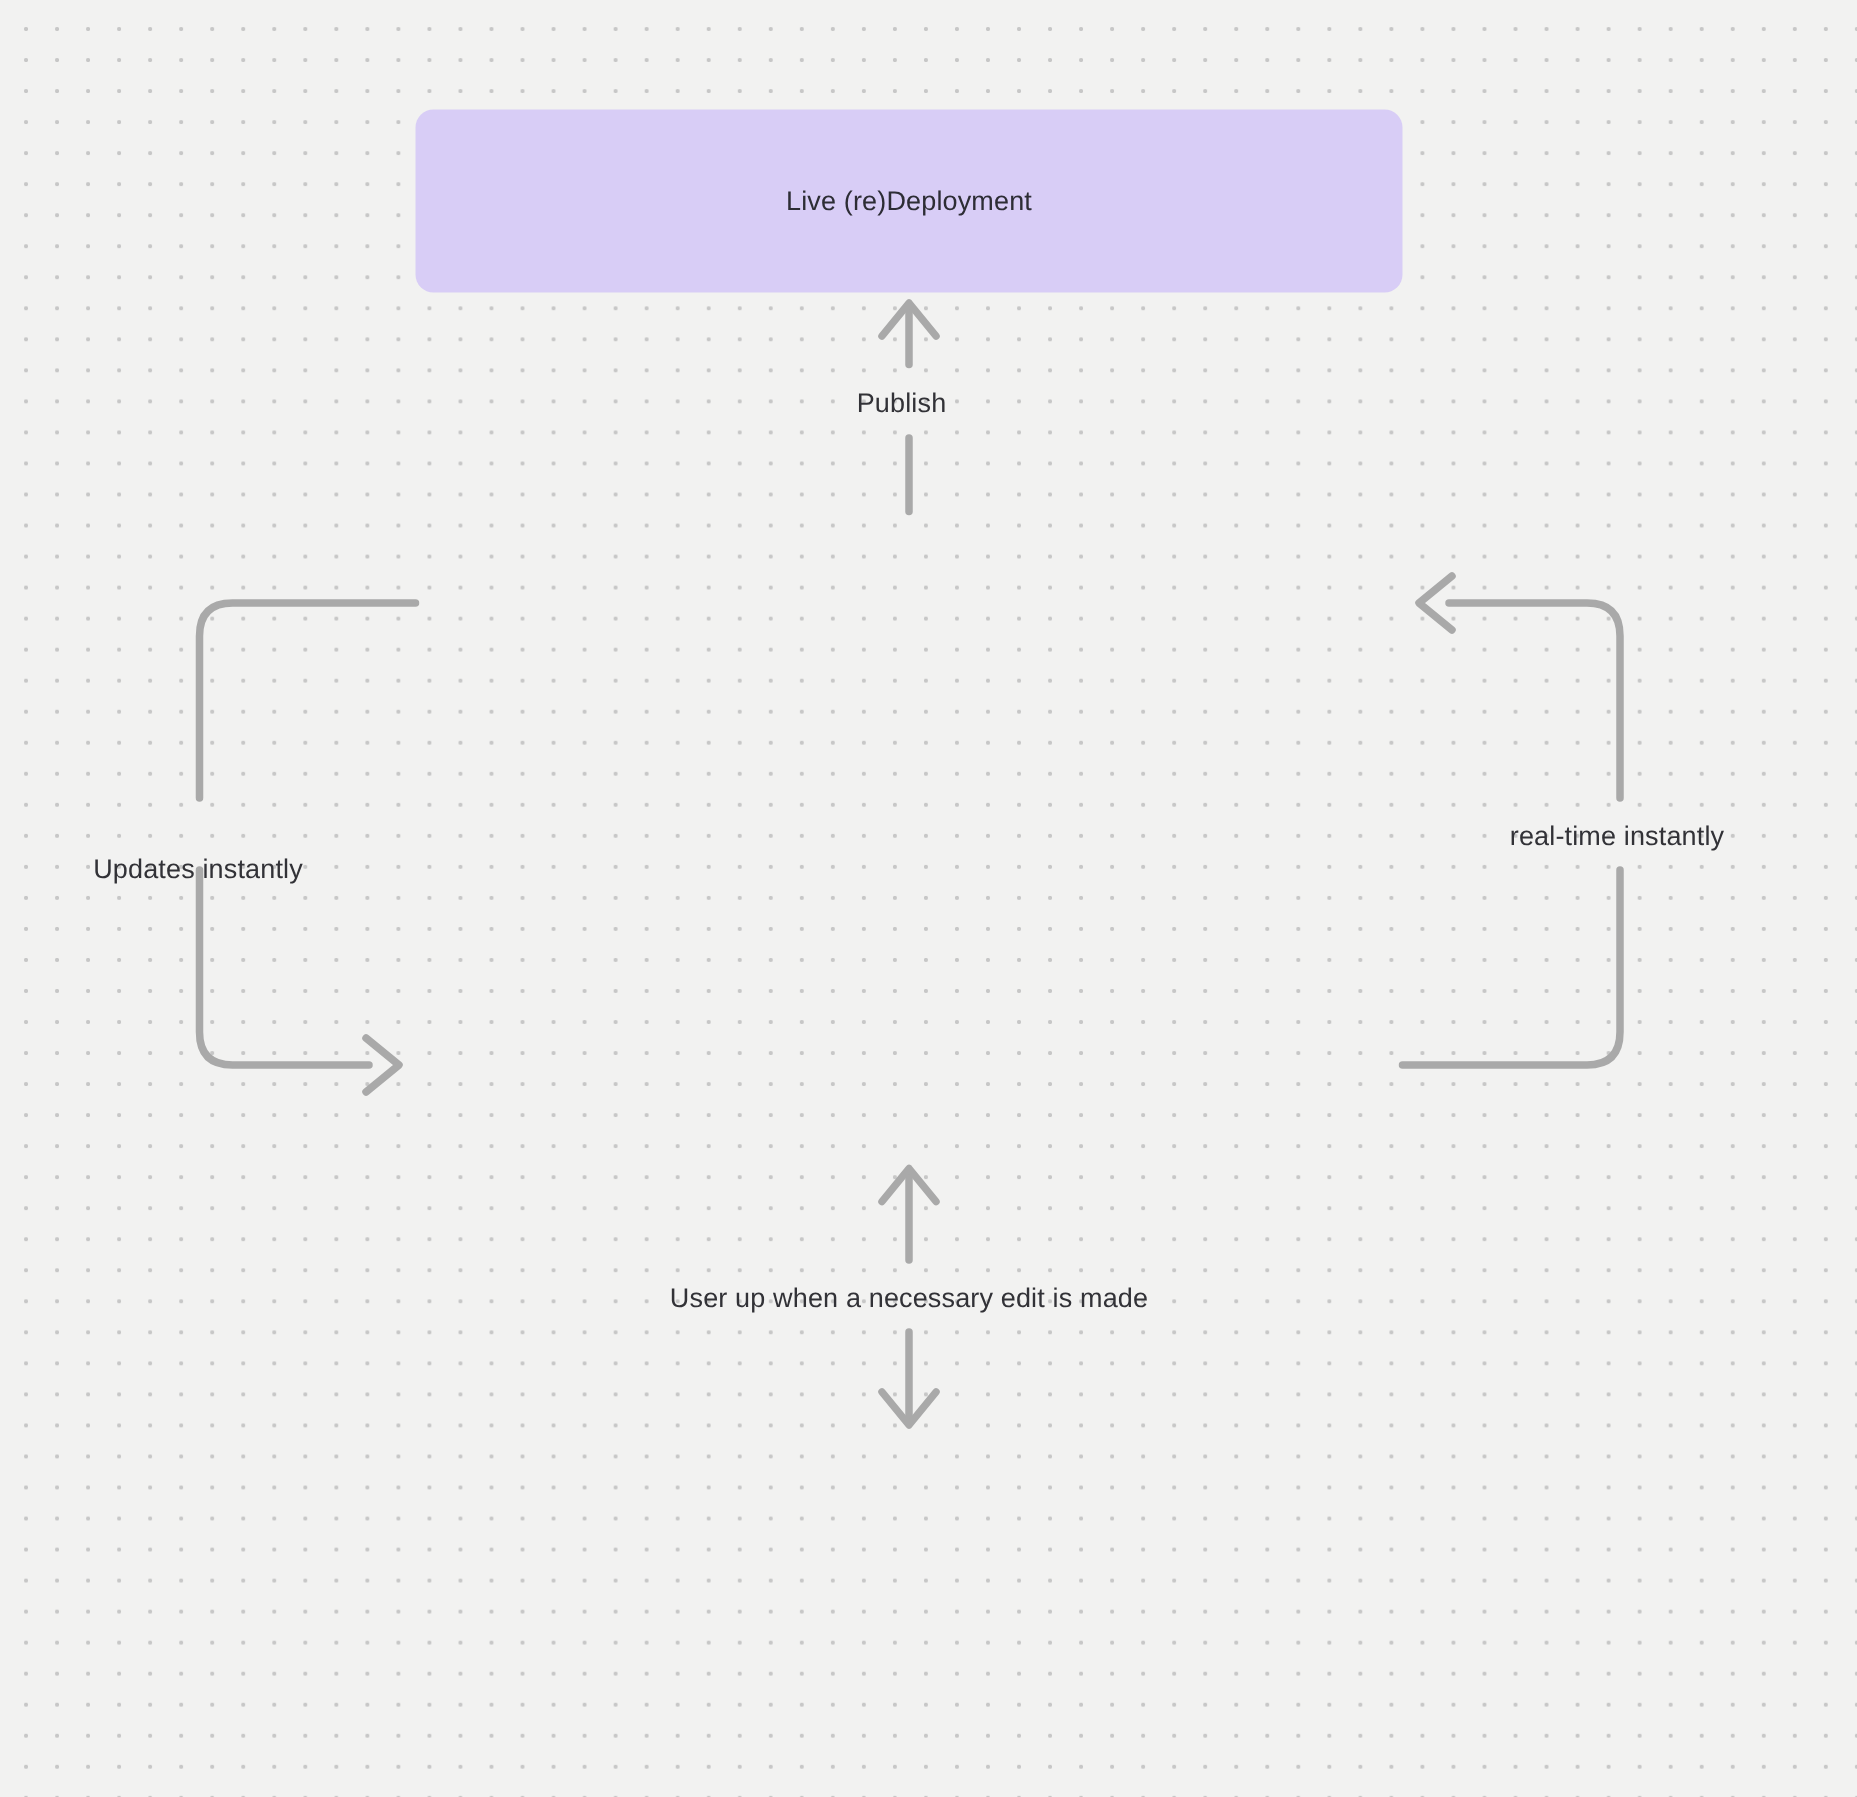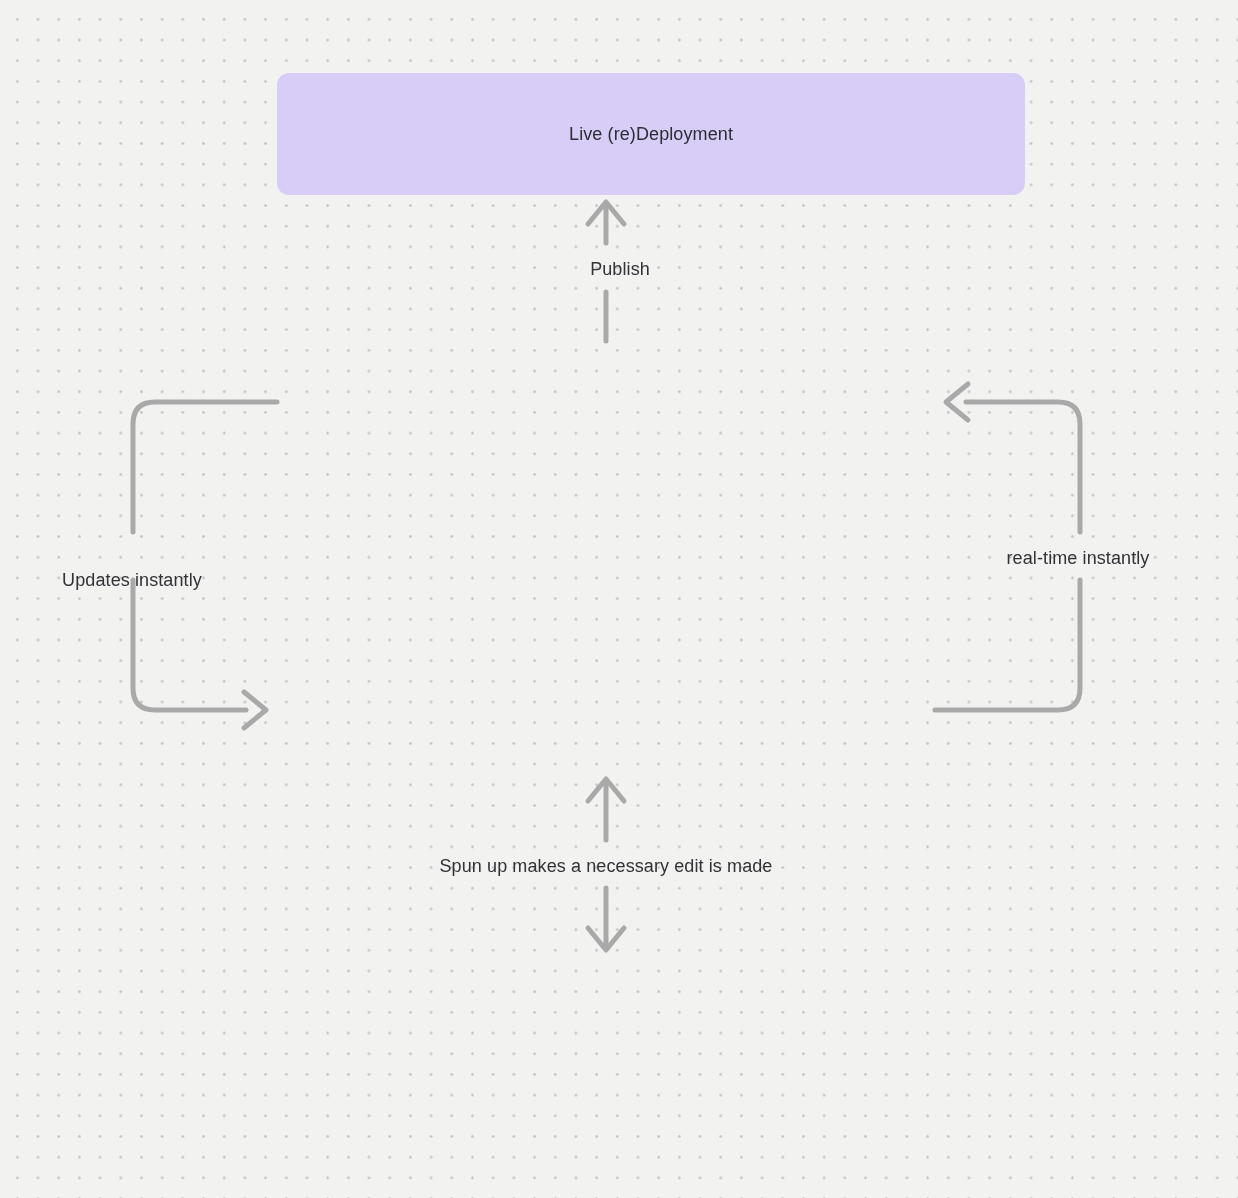--- a/index.html
+++ b/index.html
@@ -16,41 +16,41 @@
     width:1238px;height:1198px;
     background-color:var(--bg);
     background-image:radial-gradient(circle, var(--dot) 1.3px, transparent 1.45px);
     background-size:20.7px 20.7px;
     background-position:7px 9px;
     font-family:"Liberation Sans", sans-serif;
     overflow:hidden;
   }
   .node{
     position:absolute;
-    left:277px;width:748px;height:122px;
+    left:277px;width:658px;height:122px;
     background:var(--node);
     border-radius:12px;
     display:flex;align-items:center;justify-content:center;
     font-size:18px;
     color:var(--node-text);
     letter-spacing:.1px;
   }
   .node-1{top:73px}
   .node-2{top:341px}
   .node-3{top:650px}
   .node-4{top:959px}
   .edge-label{
     position:absolute;
     transform:translate(-50%,-50%);
     font-size:18px;
     color:var(--label-text);
     white-space:nowrap;
     letter-spacing:.1px;
   }
-  .lbl-publish{left:620px;top:269px}
+  .lbl-publish{left:601px;top:269px}
   .lbl-updates{left:132px;top:580px}
   .lbl-feedback{left:1078px;top:558px}
   .lbl-spunup{left:606px;top:866px}
   svg.arrows{
     position:absolute;left:0;top:0;
     pointer-events:none;
   }
   svg.arrows path{
     stroke:var(--line);
     stroke-width:5;
@@ -92,15 +92,15 @@
     </g>
   </svg>
 
   <div class="node node-1">
     <span>Live (re)Deployment</span>
   </div>
 
   <div class="edge-label lbl-publish">Publish</div>
   <div class="edge-label lbl-updates">Updates instantly</div>
   <div class="edge-label lbl-feedback">real-time instantly</div>
-  <div class="edge-label lbl-spunup">Spun up makes a necessary edit is made</div>
+  <div class="edge-label lbl-spunup">User up when a necessary edit is made</div>
 
 </div>
 
 </body></html>

